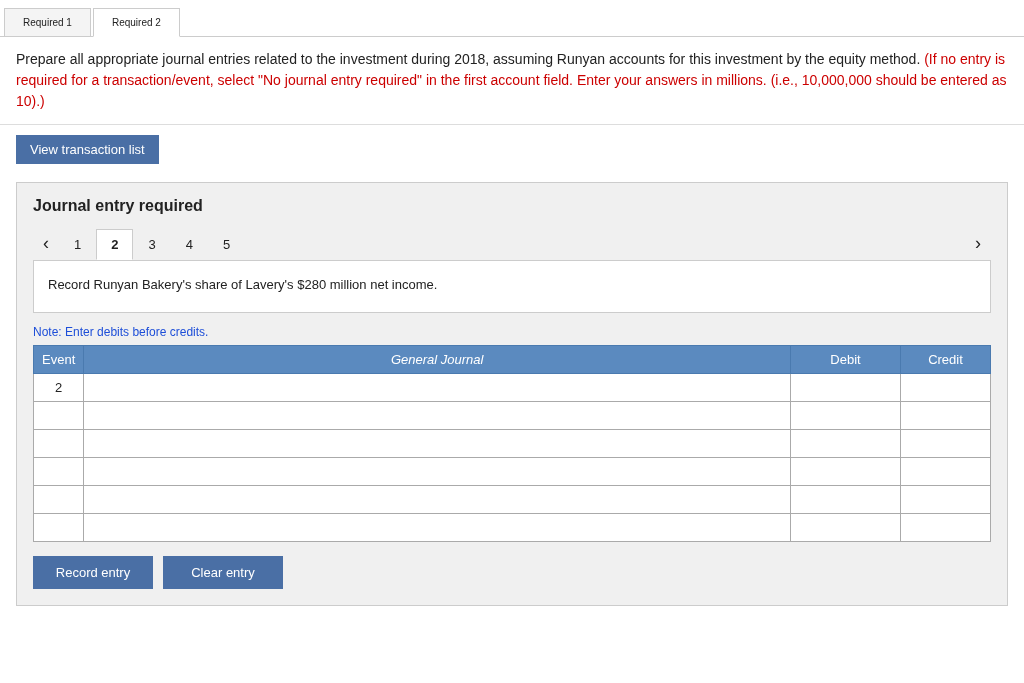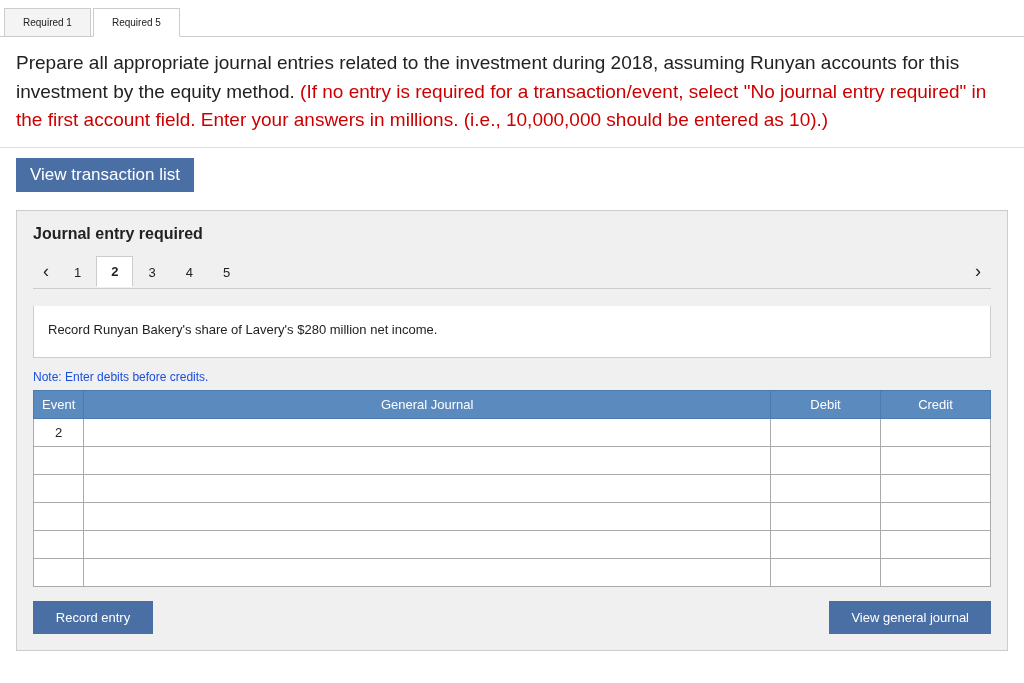--- a/index.html
+++ b/index.html
@@ -19,36 +19,36 @@
     .tab.active {
       background: #fff;
       border-bottom: 1px solid #fff;
       margin-bottom: -1px;
       font-weight: normal;
     }
 
     
     .instruction-area {
       padding: 12px 16px;
-      font-size: 19px;
+      font-size: 14px;
       line-height: 1.5;
       border-bottom: 1px solid #ddd;
     }
     .instruction-area .red-text { color: #cc0000; }
 
     
     .btn-transaction {
       display: inline-block;
       background: #4a6fa5;
       color: #fff;
       padding: 7px 14px;
       margin: 10px 16px;
       border: none;
       cursor: pointer;
-      font-size: 17px;
+      font-size: 13px;
     }
 
     
     .worksheet-container {
       margin: 8px 16px 16px 16px;
       border: 1px solid #ccc;
       background: #f0f0f0;
       padding: 14px 16px 16px 16px;
     }
 
@@ -93,21 +93,20 @@
     }
 
     
     .description-box {
       background: #fff;
       border: 1px solid #ccc;
       border-top: none;
       padding: 16px 14px 20px 14px;
       font-size: 13px;
       margin-bottom: 12px;
-      margin-top: 17px;
     }
 
     
     .note-text {
       color: #1d4ed8;
       font-size: 12px;
       margin-bottom: 6px;
     }
 
     
@@ -168,21 +167,21 @@
     }
   </style>
 </head>
 <body>
 
 
 
 
 <div class="tabs">
   <div class="tab">Required 1</div>
-  <div class="tab active">Required 5</div>
+  <div class="tab active">Required 2</div>
 </div>
 
 
 <div class="instruction-area">
   <span>Prepare all appropriate journal entries related to the investment during 2018, assuming Runyan accounts for this investment by the equity method.</span>
   <span> </span>
   <span class="red-text">(If no entry is required for a transaction/event, select "No journal entry required" in the first account field. Enter your answers in millions. (i.e., 10,000,000 should be entered as 10).)</span>
 </div>
 
 
@@ -205,23 +204,23 @@
   <div class="description-box">
     <span>Record Runyan Bakery's share of Lavery's $280 million net income.</span>
   </div>
 
   <div class="note-text">Note: Enter debits before credits.</div>
 
   <table class="journal-table">
     <thead>
       <tr>
         <th style="width:49px;">Event</th>
-        <th style="width:auto; text-align:center;">General Journal</th>
+        <th style="width:auto; text-align:center;font-style:italic;">General Journal</th>
         <th style="width:110px;">Debit</th>
-        <th style="width:110px;margin-left:28px;">Credit</th>
+        <th style="width:90px;margin-left:28px;">Credit</th>
       </tr>
     </thead>
     <tbody>
       <tr>
         <td class="event-cell">2</td>
         <td><input type="text" style=""></td>
         <td><input type="text" style=""></td>
         <td><input type="text" style=""></td>
       </tr>
       <tr>
@@ -252,18 +251,18 @@
         <td class="event-cell"></td>
         <td><input type="text" style=""></td>
         <td><input type="text" style=""></td>
         <td><input type="text" style=""></td>
       </tr>
     </tbody>
   </table>
 
   <div class="bottom-buttons">
     <button class="btn-action">Record entry</button>
-    <button class="btn-action right">View general journal</button>
+    <button class="btn-action">Clear entry</button>
   </div>
 </div>
 
 
 
 
 </body></html>

